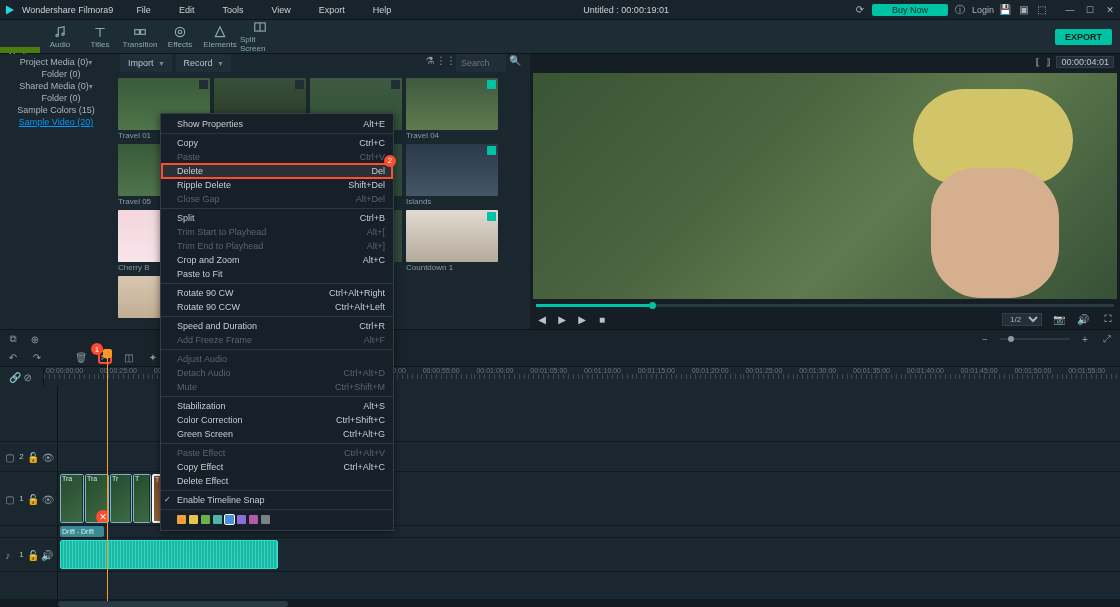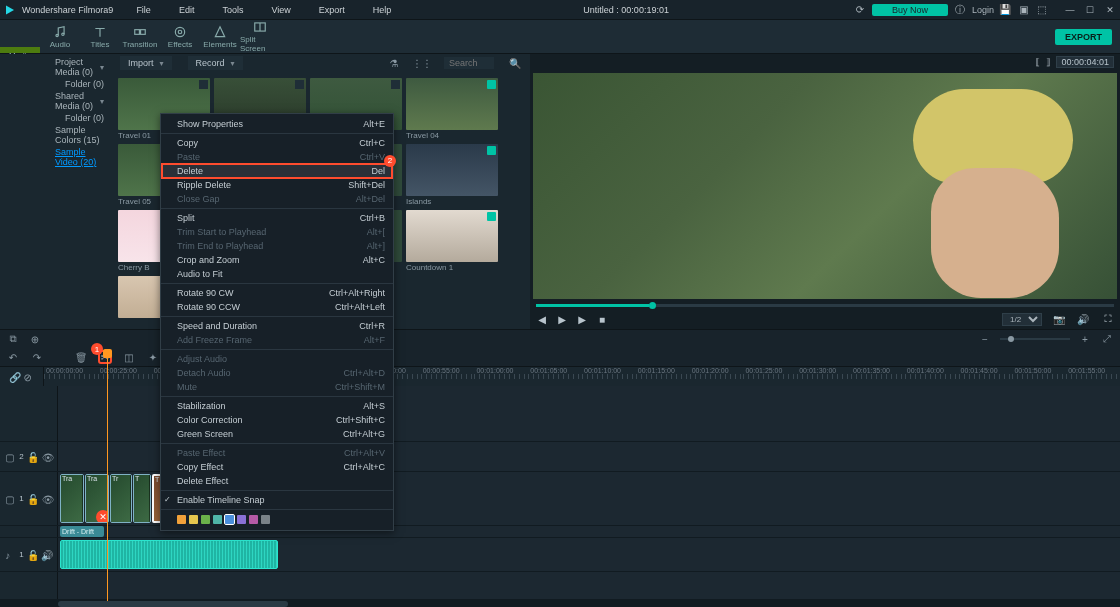--- a/index.html
+++ b/index.html
@@ -27,28 +27,28 @@
 .tab-icon { width: 14px; height: 14px; color: #8aa; }
 .tab-label { font-size: 8px; color: #8aa; }
 .export-container { flex: 1; display: flex; justify-content: flex-end; align-items: center; padding-right: 8px; }
 .export-btn { background: #00c3a5; color: #08201a; font-size: 9px; padding: 3px 10px; border-radius: 2px; cursor: pointer; border: none; font-weight: bold; }
 
 
 .main { display: flex; height: 275px; }
 
 
 .sidebar { width: 112px; background: #1a272f; padding: 2px 0; }
-.sidebar-item { padding: 1px 8px; font-size: 9px; color: #a9b4ba; display:flex; align-items:center; justify-content:flex-start; cursor:pointer;margin-left:47px; }
+.sidebar-item { padding: 1px 8px; font-size: 9px; color: #a9b4ba; display:flex; align-items:center; justify-content:center; cursor:pointer; }
 .sidebar-item.sub { padding-left: 18px; }
 .sidebar-link { color: #0099ff; text-decoration: underline; }
 .chev { font-size:8px; color:#7a8790; }
 
 
 .media-panel { width: 418px; background: #1a272f; position: relative; }
-.media-toolbar { height: 18px; display: flex; align-items: center; padding: 0 8px; gap: 16px; }
+.media-toolbar { height: 18px; display: flex; padding: 0 8px; gap: 4px; }
 .media-toolbar .dd { font-size: 9px; padding: 2px 8px; background: #1f2e37; cursor:pointer; display:flex; align-items:center; gap:6px; }
 .media-toolbar .spacer { flex: 1; }
 .media-toolbar .tool-ico { width:12px; height:12px; display:flex; align-items:center; justify-content:center; color:#8a99a3; cursor:pointer; }
 .search-box { background:#1f2e37; border:none; color:#8a99a3; font-size:9px; padding:1px 5px; width:50px; }
 .media-grid { padding: 6px 6px; display: grid; grid-template-columns: repeat(4, 92px); gap: 4px 4px; }
 .media-thumb { position: relative; width: 92px; }
 .thumb-img { width: 92px; height: 52px; background: #2f4a3a; border-radius: 1px; position:relative; overflow:hidden; }
 .thumb-label { font-size: 8px; color: #8a99a3; margin-top: 1px; }
 .dl-ico { position:absolute; top:2px; right:2px; width:9px; height:9px; background:#00c3a5; border-radius:1px; }
 .used-ico { position:absolute; top:2px; right:2px; width:9px; height:9px; background:#1f2e37; }
@@ -576,21 +576,21 @@
     </div>
     <div class="cm-row disabled">
       <span>Trim End to Playhead</span>
       <span>Alt+]</span>
     </div>
     <div class="cm-row">
       <span>Crop and Zoom</span>
       <span>Alt+C</span>
     </div>
     <div class="cm-row">
-      <span>Audio to Fit</span>
+      <span>Paste to Fit</span>
       <span></span>
     </div>
     <div class="cm-sep"></div>
     <div class="cm-row">
       <span>Rotate 90 CW</span>
       <span>Ctrl+Alt+Right</span>
     </div>
     <div class="cm-row">
       <span>Rotate 90 CCW</span>
       <span>Ctrl+Alt+Left</span>

